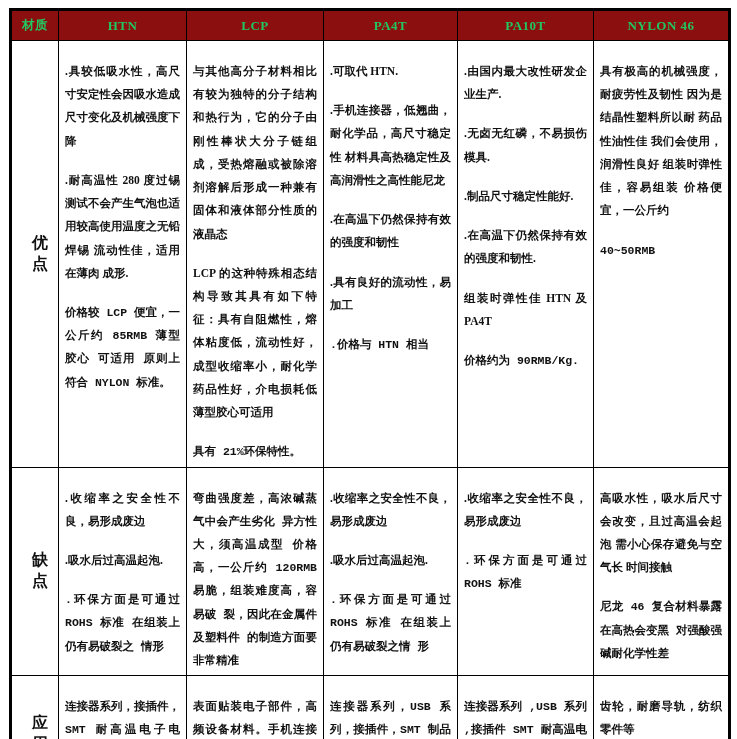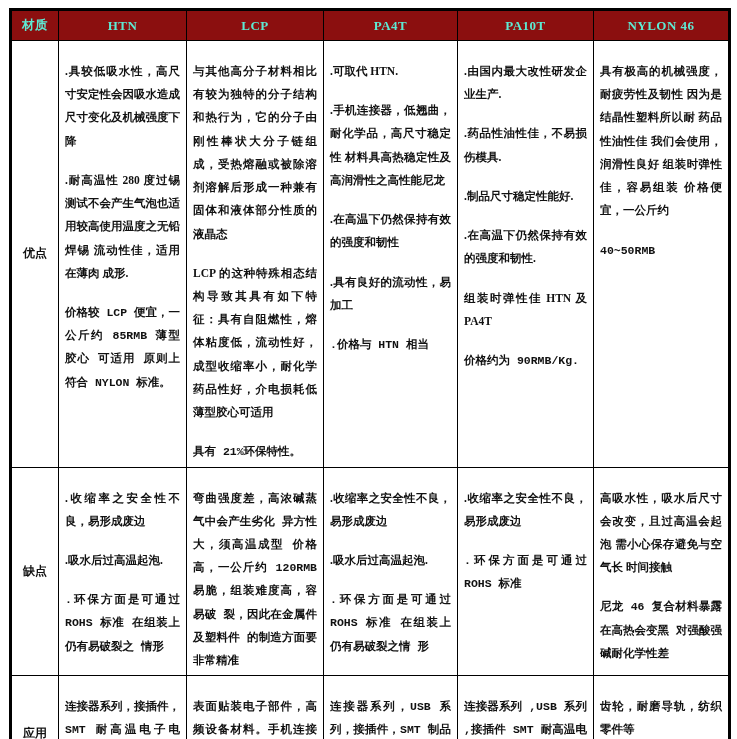--- a/index.html
+++ b/index.html
@@ -19,33 +19,33 @@
   }
   td, th {
     border: 1px solid var(--border);
     padding: 3px 6px;
     font-weight: bold;
     vertical-align: top;
     overflow: hidden;
   }
   thead th {
     background: var(--header-bg);
-    color: #5eead4;
+    color: #22c55e;
     height: 31px;
     vertical-align: middle;
     text-align: center;
     font-size: 13px;
     letter-spacing: .5px;
     padding: 2px;
   }
   thead th.corner { font-size: 12.5px; }
   td.row-label {
     vertical-align: middle;
-    text-align: center;
-    font-size: 12px;
+    text-align: right;
+    font-size: 16px;
     padding: 10px;
   }
   td.cell { font-size: 11.5px; line-height: 2.02; text-align: justify; }
   td.cell p { margin: 16px 0 6px 0; }
   td.cell p:last-child { margin-bottom: 0; font-family: Liberation Mono, monospace; }
   tr.r-adv  { height: 288px; }
   tr.r-dis  { height: 175px; }
   tr.r-app  { height: 102px; }
   tr.r-foot { height: 118px; }
   td.footer-cell { font-size: 11.5px; line-height: 2.25; padding: 6px 10px; }
@@ -89,21 +89,21 @@
         </td>
         <td class="cell">
           <p>.可取代 HTN.</p>
           <p>.手机连接器，低翘曲，耐化学品，高尺寸稳定性 材料具高热稳定性及高润滑性之高性能尼龙</p>
           <p>.在高温下仍然保持有效的强度和韧性</p>
           <p>.具有良好的流动性，易加工</p>
           <p>.价格与 HTN 相当</p>
         </td>
         <td class="cell">
           <p>.由国内最大改性研发企业生产.</p>
-          <p>.药品性油性佳，不易损伤模具.</p>
+          <p>.无卤无红磷，不易损伤模具.</p>
           <p>.制品尺寸稳定性能好.</p>
           <p>.在高温下仍然保持有效的强度和韧性.</p>
           <p>组装时弹性佳 HTN 及 PA4T</p>
           <p>价格约为 90RMB/Kg.</p>
         </td>
         <td class="cell">
           <p>具有极高的机械强度，耐疲劳性及韧性 因为是结晶性塑料所以耐 药品性油性佳 我们会使用，润滑性良好 组装时弹性佳，容易组装 价格便宜，一公斤约</p>
           <p>40~50RMB</p>
         </td>
       </tr>

